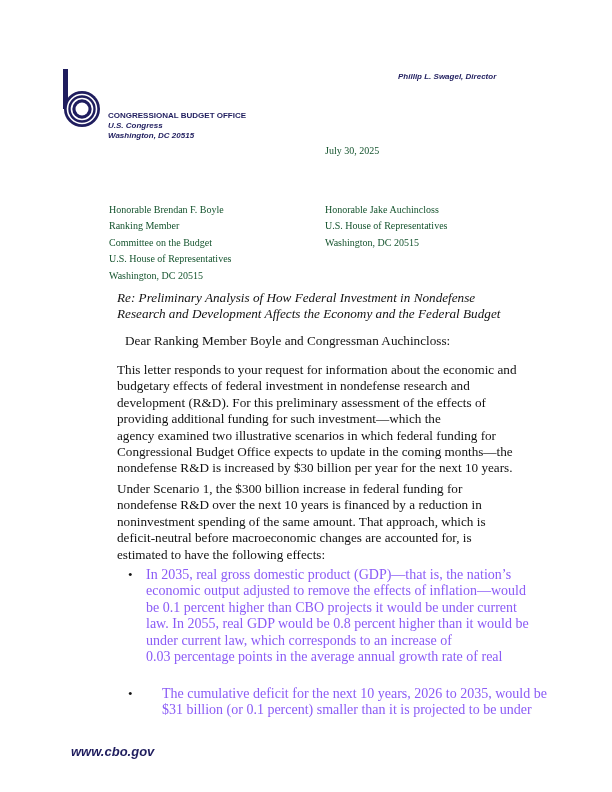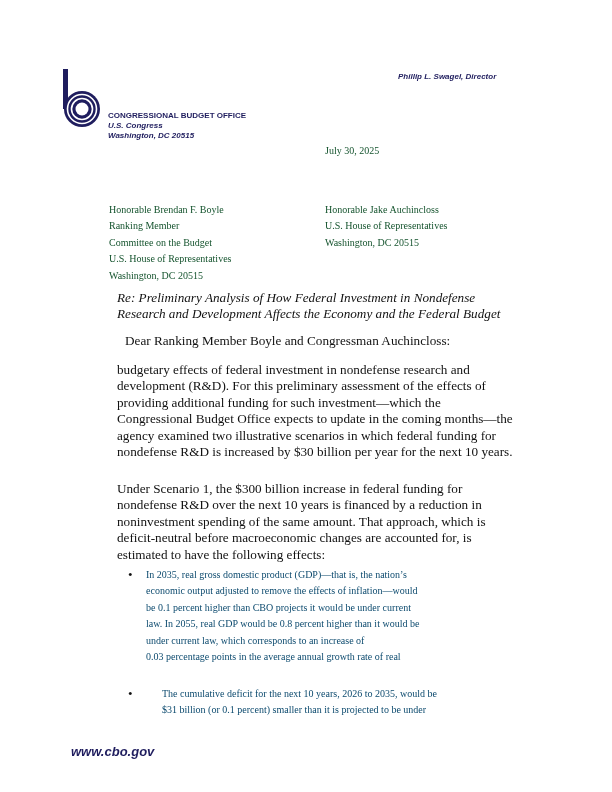--- a/index.html
+++ b/index.html
@@ -5,21 +5,21 @@
   html, body { margin:0; padding:0; background:#ffffff; }
   body { width:612px; height:792px; position:relative; overflow:hidden; }
   .hdr { position:absolute; font-family:"Liberation Sans", sans-serif; font-weight:bold; color:#1f1d5e; font-size:8px; line-height:10px; }
   .hdr .i { font-style:italic; }
   .logo { position:absolute; left:61px; top:69px; width:42px; height:60px; }
   .serif { font-family:"Liberation Serif", serif; font-size:10px; color:#14532d; position:absolute; }
   .lines div { white-space:nowrap; line-height:16.4px; }
   .para { position:absolute; left:117px; width:420px; font-family:"Liberation Serif", serif; font-size:13.2px; color:#111; line-height:16.4px; }
   .para div { white-space:nowrap; }
   .bullet { position:absolute; left:128px; font-family:"Liberation Serif", serif; font-size:13px; color:#111; }
-  .btext { position:absolute; left:146px; font-family:"Liberation Serif", serif; font-size:10px; color:#0c4a6e; line-height:16.4px; }
+  .btext { position:absolute; left:146px; font-family:"Liberation Serif", serif; font-size:14px; color:#8b5cf6; line-height:16.4px; }
   .btext div { white-space:nowrap; }
   .footer { position:absolute; left:71px; top:744px; font-family:Liberation Sans, sans-serif; font-weight:bold; font-style:italic; color:#1f1d5e; font-size:13px; }
 </style>
 </head>
 <body>
 
 <svg class="logo" viewBox="0 0 42 60">
   <rect x="2" y="0" width="5" height="40" fill="#1f1d5e"></rect>
   <circle cx="21" cy="40" r="18" fill="#1f1d5e"></circle>
   <circle cx="21" cy="40" r="14.5" fill="none" stroke="#ffffff" stroke-width="1.6"></circle>
@@ -50,25 +50,26 @@
 </div>
 
 <div class="para" style="top:290px; font-style:italic;">
   <div>Re: Preliminary Analysis of How Federal Investment in Nondefense</div>
   <div>Research and Development Affects the Economy and the Federal Budget</div>
 </div>
 
 <div class="para" style="top:333px;margin-left:8px;">Dear Ranking Member Boyle and Congressman Auchincloss:</div>
 
 <div class="para" style="top:362px;">
+  <div>This letter responds to your request for information about the economic and</div>
   <div>budgetary effects of federal investment in nondefense research and</div>
   <div>development (R&amp;D). For this preliminary assessment of the effects of</div>
   <div>providing additional funding for such investment—which the</div>
+  <div>agency examined two illustrative scenarios in which federal funding for</div>
   <div>Congressional Budget Office expects to update in the coming months—the</div>
-  <div>agency examined two illustrative scenarios in which federal funding for</div>
   <div>nondefense R&amp;D is increased by $30 billion per year for the next 10 years.</div>
 </div>
 
 <div class="para" style="top:481px;">
   <div>Under Scenario 1, the $300 billion increase in federal funding for</div>
   <div>nondefense R&amp;D over the next 10 years is financed by a reduction in</div>
   <div>noninvestment spending of the same amount. That approach, which is</div>
   <div>deficit-neutral before macroeconomic changes are accounted for, is</div>
   <div>estimated to have the following effects:</div>
 </div>

